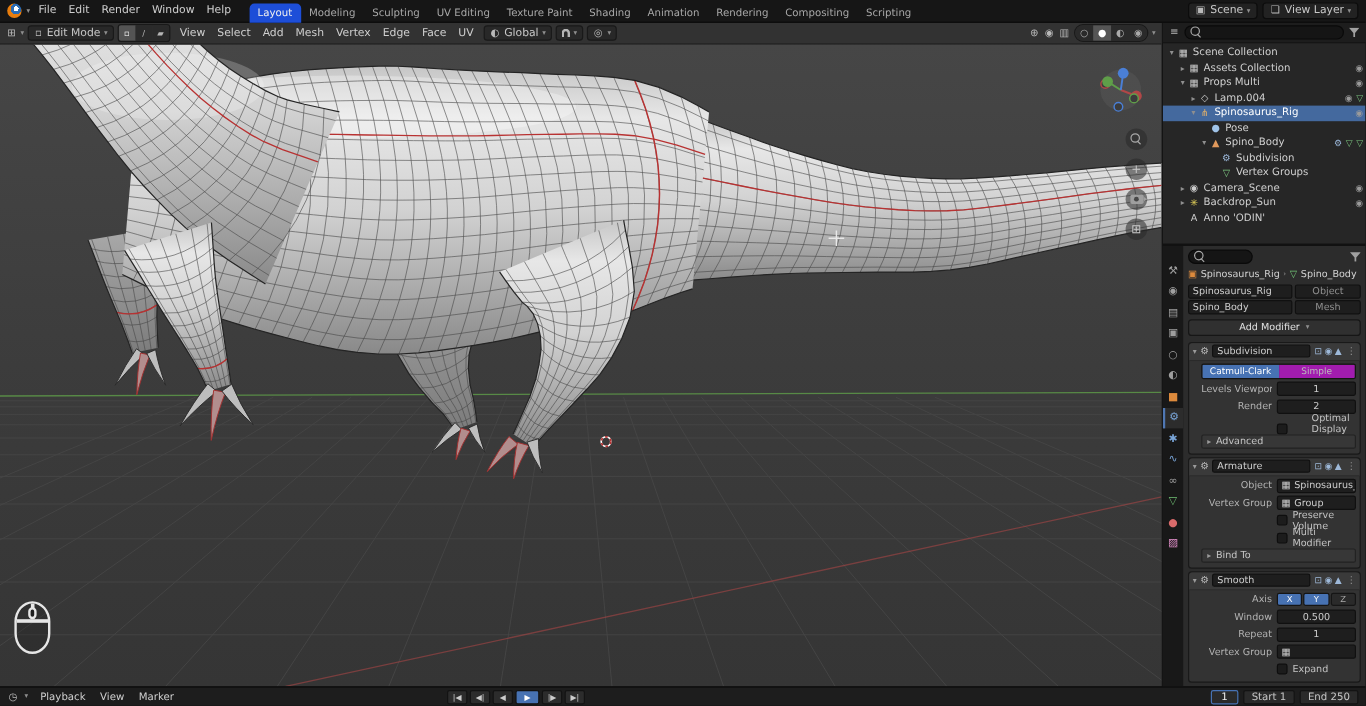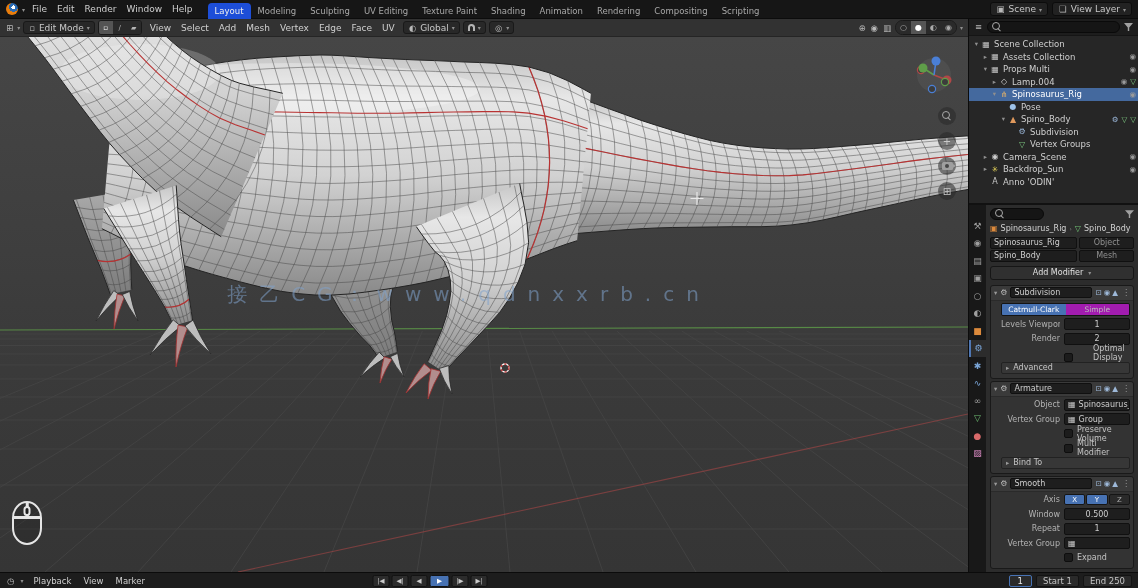--- a/index.html
+++ b/index.html
@@ -488,21 +488,20 @@
               <path d="M 431.1800369089696 331.67035500937095 Q 428.06203321807266 344.85331950843386 428 362 Q 433.36399261820605 346.3159289981258 440.8199630910304 334.32964499062905 Z" fill="#b28d8d" stroke="#a33030" stroke-width="0.8"></path>
               <path d="M 439.2060094364581 331.42044164845686 Q 443.2854084928123 343.42839748361115 452 357 Q 448.5587981127084 341.8659116703086 448.7939905635419 328.57955835154314 Z" fill="#bdbdbd" stroke="#2a2a2a" stroke-width="0.8"></path>
             </g>
             <circle cx="505" cy="331" r="4" fill="none" stroke="#ffffff" stroke-width="1.4"></circle>
             <circle cx="505" cy="331" r="4" fill="none" stroke="#b83232" stroke-width="1.4" stroke-dasharray="2.2 2.2"></circle>
             <path d="M697 155 V168 M690.5 161.5 H703.5" stroke="#e8e8e8" stroke-width="1.2" fill="none"></path>
           </svg>
       </div>
 
 
-      <div class="watermark">接乙CG：www.qdnxxrb.cn</div>
 
       <div class="nav-gizmo"><svg width="56" height="56">
             <circle cx="28" cy="28" r="17" fill="rgba(255,255,255,0.05)"></circle>
             <line x1="28" y1="28" x2="41" y2="33" stroke="#b14747" stroke-width="1.6"></line>
             <circle cx="41" cy="33" r="4.5" fill="#b14747"></circle>
             <circle cx="15" cy="23" r="3.6" fill="#3c3c3c" stroke="#b14747" stroke-width="1.2"></circle>
             <line x1="28" y1="28" x2="17" y2="21" stroke="#5f9e49" stroke-width="1.6"></line>
             <circle cx="17" cy="21" r="4.5" fill="#5f9e49"></circle>
             <circle cx="39" cy="35" r="3.6" fill="#3c3c3c" stroke="#5f9e49" stroke-width="1.2"></circle>
             <line x1="28" y1="28" x2="30" y2="14" stroke="#4a7fd6" stroke-width="1.6"></line>

